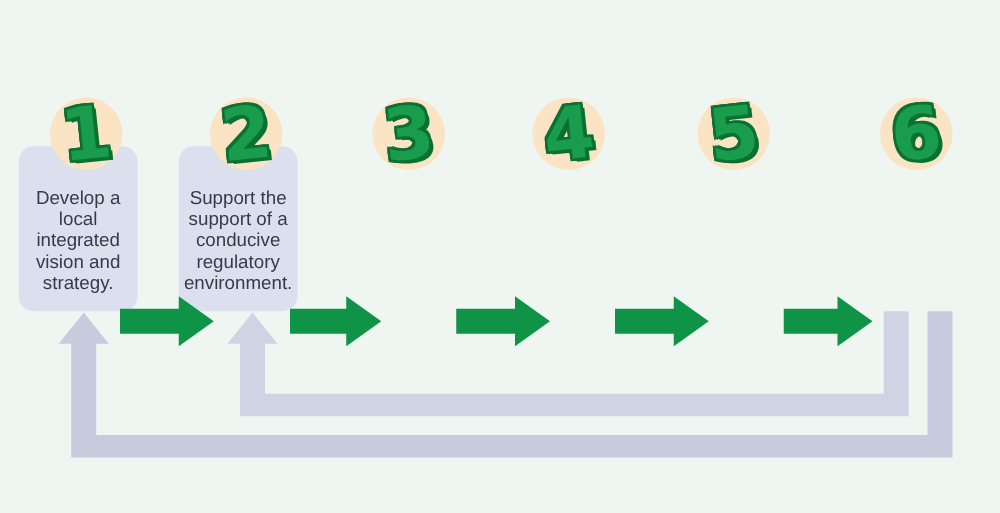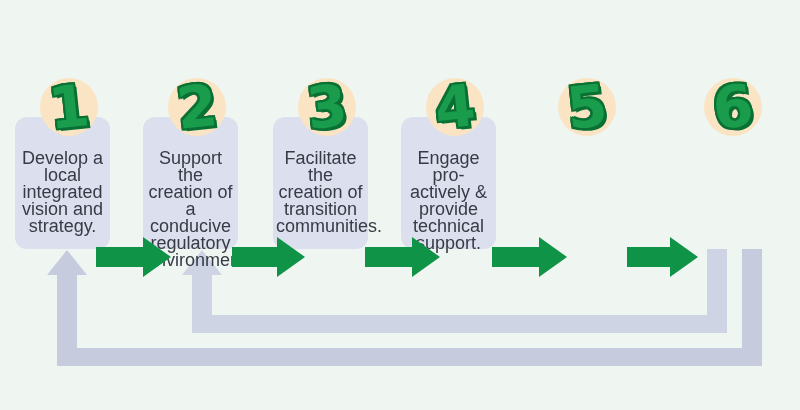--- a/index.html
+++ b/index.html
@@ -26,21 +26,21 @@
        0   -2px 0 #0a7034, 0    2px 0 #0a7034,
        3px  3px 0 #0a7034;
   }
   .box{
     position:absolute;top:39px;left:0;right:0;height:132px;
     background:#dcdfed;border-radius:12px;z-index:2;
     box-sizing:border-box;padding:33px 3px 0 3px;
   }
   .label{
     margin:0;text-align:center;
-    font-size:18px;line-height:17px;color:#363b46;
+    font-size:15px;line-height:17px;color:#363b46;
   }
   .arrow-layer{z-index:4;pointer-events:none;}
   .feedback-layer{z-index:1;}
 </style>
 </head>
 <body>
 
 <div class="canvas">
 
   <svg class="layer feedback-layer" viewBox="0 0 800 410">
@@ -55,39 +55,33 @@
     <div class="box">
       <p class="label">Develop a local integrated vision and strategy.</p>
     </div>
   </div>
 
   <div class="step" style="left:143px;width:95px">
     <div class="badge">
       <span class="num">2</span>
     </div>
     <div class="box">
-      <p class="label">Support the creation of a conducive regulatory environment.</p>
+      <p class="label">Support the support of a conducive regulatory environment.</p>
     </div>
   </div>
 
   <div class="step" style="left:273px;width:95px">
     <div class="badge">
       <span class="num">3</span>
     </div>
-    <div class="box">
-      <p class="label">Facilitate the creation of transition communities.</p>
-    </div>
   </div>
 
   <div class="step" style="left:401px;width:95px">
     <div class="badge">
       <span class="num">4</span>
-    </div>
-    <div class="box">
-      <p class="label">Engage pro-actively &amp; provide technical support.</p>
     </div>
   </div>
 
   <div class="step" style="left:533px;width:95px">
     <div class="badge">
       <span class="num">5</span>
     </div>
   </div>
 
   <div class="step" style="left:671px;width:112px">

